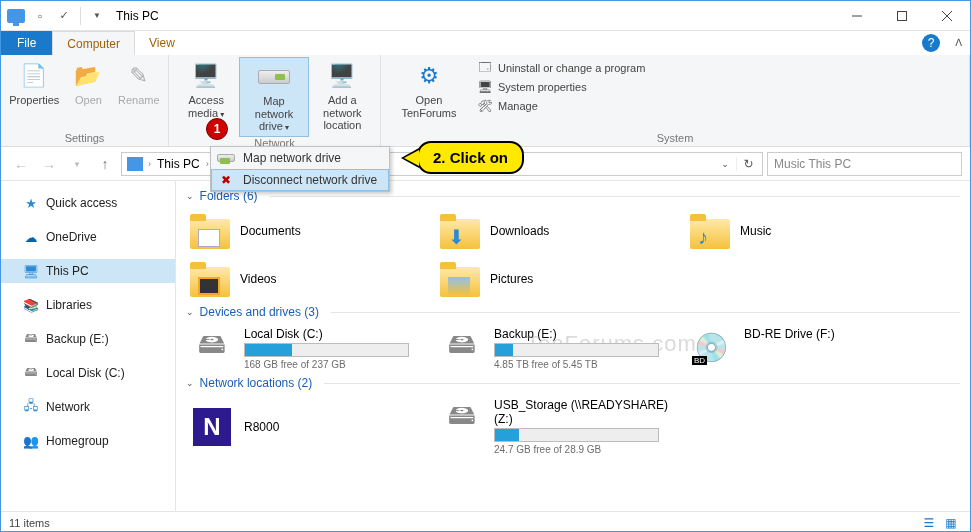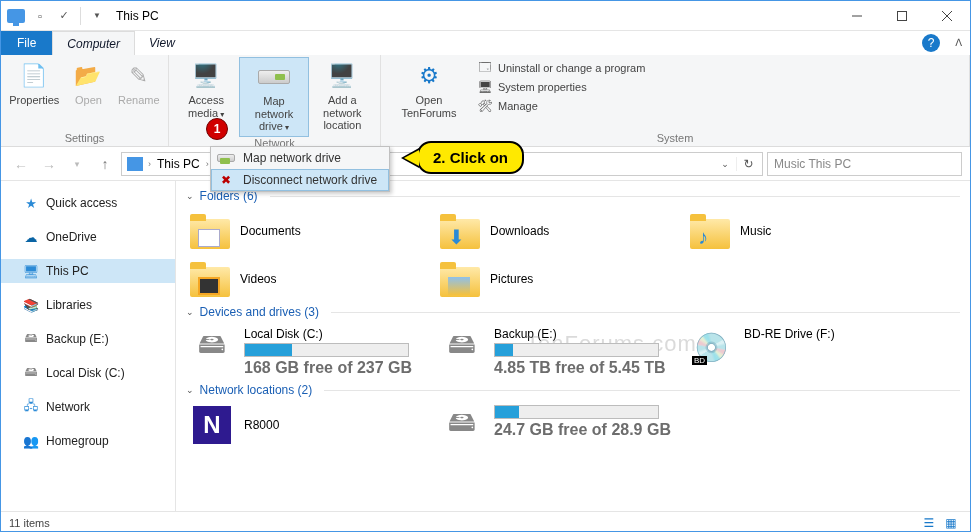--- a/index.html
+++ b/index.html
@@ -15,21 +15,21 @@
 .titlebar .title { font-size: 12px; color: #000; padding-left: 4px; }
 .titlebar .spacer { flex: 1; }
 .winbtns { display: flex; }
 .winbtn { width: 45px; height: 30px; display: flex; align-items: center; justify-content: center; color: #444; font-size: 13px; }
 .winbtn.close { width: 46px; }
 .winbtn svg { width: 10px; height: 10px; }
 
 
 .tabrow { height: 24px; background: #fff; display: flex; align-items: flex-end; padding-left: 0; position: relative; }
 .filetab { background: #1979ca; color: #fff; font-size: 12px; padding: 4px 16px 4px 16px; height: 24px; display: flex; align-items: center; }
-.rtab { font-size: 12px; color: #0f172a; padding: 4px 14px; height: 24px; display: flex; align-items: center; font-style: italic; }
+.rtab { font-size: 12px; color: #a16207; padding: 4px 14px; height: 24px; display: flex; align-items: center; }
 .rtab.active { background: #f5f6f7; border: 1px solid #dcdcdc; border-bottom: none; }
 .tabrow .help { position: absolute; right: 30px; top: 3px; width: 18px; height: 18px; border-radius: 50%; background: #1979ca; color: #fff; font-size: 12px; display: flex; align-items: center; justify-content: center; }
 .tabrow .chev { position: absolute; right: 8px; top: 6px; font-size: 10px; color: #555; }
 
 
 .ribbon { height: 92px; background: #f5f6f7; border-bottom: 1px solid #dcdcdc; display: flex; }
 .rgroup { border-right: 1px solid #e1e1e1; display: flex; flex-direction: column; padding: 2px 4px 0; }
 .rgroup .btnrow { display: flex; flex: 1; align-items: flex-start; }
 .rgroup .glabel { font-size: 11px; color: #777; text-align: center; padding-bottom: 2px; }
 .bigbtn { display: flex; flex-direction: column; align-items: center; justify-content: flex-start; padding: 3px 6px; min-width: 50px; font-size: 11px; color: #444; text-align: center; gap: 2px; }
@@ -88,21 +88,21 @@
 .folder-shape::before { content: ""; position: absolute; top: -5px; left: 0; width: 16px; height: 7px; background: #f5c13d; border-radius: 2px 2px 0 0; }
 .folder .overlay { position: absolute; bottom: 2px; left: 8px; width: 22px; height: 18px; }
 
 .drives { display: flex; flex-wrap: wrap; gap: 0; }
 .drive { width: 250px; display: flex; gap: 10px; padding: 4px; font-size: 12px; }
 .drive .dicon2 { width: 44px; height: 40px; display: flex; align-items: center; justify-content: center; font-size: 28px; color: #888; }
 .drive .dinfo { flex: 1; display: flex; flex-direction: column; gap: 2px; }
 .drive .dname { color: #000; }
 .drive .dbar { width: 165px; height: 14px; border: 1px solid #bcbcbc; background: #eee; position: relative; }
 .drive .dbar .fill { height: 100%; background: #26a0da; }
-.drive .dfree { font-size: 16px; color: #6d6d6d; font-weight: bold; }
+.drive .dfree { font-size: 10px; color: #6d6d6d; }
 
 .netloc { display: flex; gap: 0; }
 .nitem { width: 250px; display: flex; gap: 10px; padding: 4px; font-size: 12px; align-items: center; }
 .nitem .nicon { width: 44px; height: 40px; display: flex; align-items: center; justify-content: center; }
 
 
 .watermark { position: absolute; left: 350px; top: 150px; font-size: 22px; color: rgba(150,150,150,0.35); font-weight: 500; letter-spacing: 1px; pointer-events: none; }
 
 
 .statusbar { height: 22px; border-top: 1px solid #e5e5e5; display: flex; align-items: center; padding: 0 8px; font-size: 11px; color: #444; text-align: center; }
@@ -388,20 +388,21 @@
     <div class="netloc">
       <div class="nitem">
         <div class="nicon">
             <div style="width:38px;height:38px;background:#2e1a8f;color:#fff;font-size:24px;font-weight:bold;display:flex;align-items:center;justify-content:center;">N</div>
           </div>
         <span>R8000</span>
       </div>
       <div class="drive">
         <div class="dicon2">🖴</div>
         <div class="dinfo">
+          <div class="dname">USB_Storage (\\READYSHARE) (Z:)</div>
           <div class="dbar">
               <div class="fill" style="width:15%;"></div>
             </div>
           <div class="dfree">24.7 GB free of 28.9 GB</div>
         </div>
       </div>
     </div>
   </div>
 </div>
 

